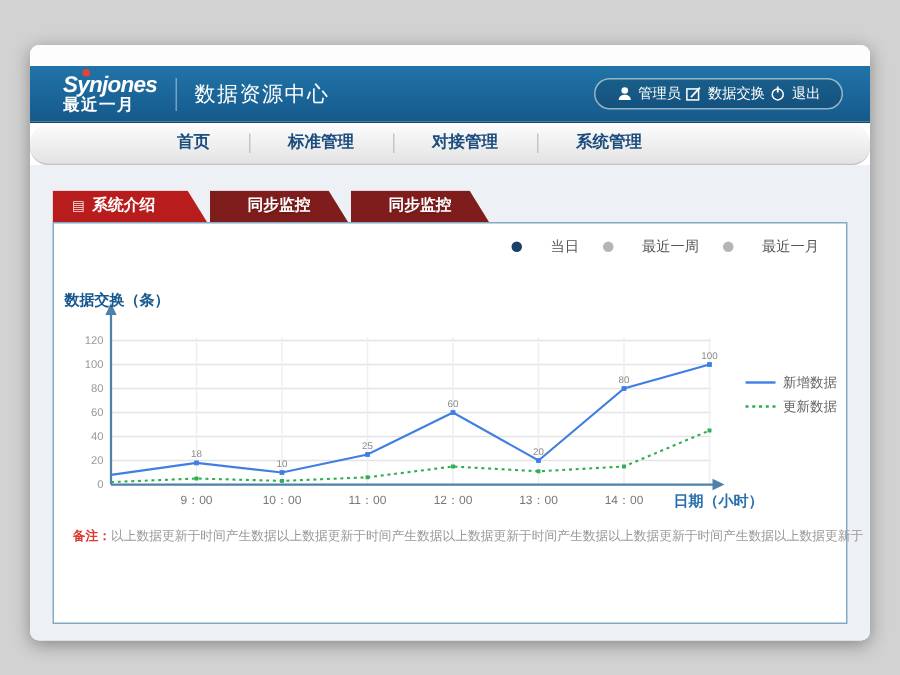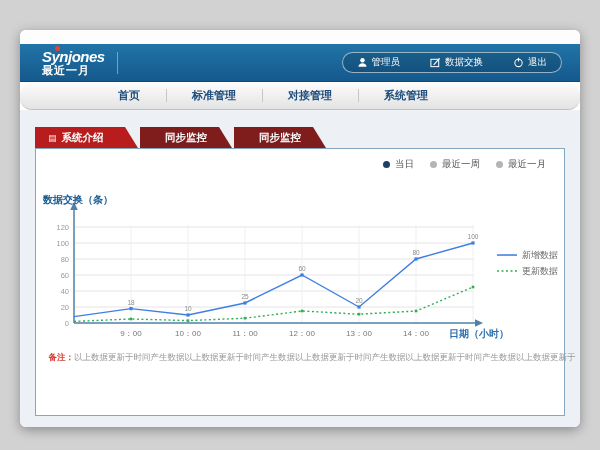--- a/index.html
+++ b/index.html
@@ -22,21 +22,21 @@
     display:flex;align-items:center;padding-left:22px;
     border-bottom:1px solid #114a75;position:relative;
   }
   .logo{position:relative;color:#fff;line-height:1;flex:0 0 auto;}
   .logo-main{font-size:15px;font-weight:bold;font-style:italic;letter-spacing:-.5px;display:block;}
   .logo-sub{font-size:11px;font-weight:bold;letter-spacing:1px;display:block;margin-top:1px;}
   .logo-dot{position:absolute;left:13px;top:-3px;width:5px;height:5px;border-radius:50%;background:#e8432e;}
   .header-divider{width:1px;height:22px;background:rgba(255,255,255,.4);margin:0 12px;}
   .app-title{color:#fff;font-size:14px;letter-spacing:1px;}
   .user-pill{
-    margin-left:auto;margin-right:18px;display:flex;align-items:flex-start;gap:30px;
+    margin-left:auto;margin-right:18px;display:flex;align-items:flex-start;gap:3px;
     border:1px solid rgba(255,255,255,.55);background:rgba(0,0,0,.14);
     border-radius:13px;padding:3px 14px;
   }
   .user-item{display:flex;align-items:center;gap:4px;color:#fff;font-size:9.5px;cursor:pointer;}
   .user-item svg{display:block;}
   
   .nav{
     height:27px;background:linear-gradient(#fdfdfd,#e3e3e3);
     border-bottom:1px solid #c2c2c2;display:flex;padding-left:72px;
     box-shadow:inset 0 1px 0 #fff;
@@ -59,21 +59,21 @@
   }
   .tab.active{background:#b91c1c;width:103px;padding-left:13px;box-sizing:border-box;}
   .tab.inactive{background:#7f1d1d;width:92px;text-align:center;margin-left:2px;text-shadow:0 1px 1px rgba(0,0,0,.15);}
   .tab .tab-icon{font-size:9px;margin-right:5px;opacity:.9;}
   .panel{
     margin:0 15px;height:268px;background:#fff;border:1px solid #84a8c2;
     box-sizing:border-box;position:relative;
   }
   
   .filter-row{position:absolute;top:9px;right:18px;display:flex;gap:16px;align-items:center;}
-  .filter-option{display:flex;align-items:center;gap:5px;cursor:pointer;}
+  .filter-option{display:flex;align-items:center;gap:19px;cursor:pointer;}
   .radio-dot{width:7px;height:7px;border-radius:50%;background:#b5b5b5;}
   .filter-option.selected .radio-dot{background:#1c3f69;}
   .filter-option span.lbl{font-size:9.5px;color:#555;}
   
   #chart{position:absolute;left:0;top:18px;}
   #chart text{font-family:"Liberation Sans","DejaVu Sans",sans-serif;}
   
   .note{
     position:absolute;left:12px;top:203px;width:100%;text-align:center;
     font-size:8.5px;color:#999;white-space:nowrap;
@@ -86,20 +86,21 @@
 <div class="window">
   <div class="window-top-strip"></div>
 
   <div class="header">
     <div class="logo">
       <span class="logo-dot"></span>
       <span class="logo-main">Synjones</span>
       <span class="logo-sub">最近一月</span>
     </div>
     <div class="header-divider"></div>
+    <div class="app-title">数据资源中心</div>
     <div class="user-pill">
       <div class="user-item">
         <svg width="11" height="11" viewBox="0 0 12 12">
           <circle cx="6" cy="3.6" r="2.4" fill="#fff"></circle>
           <path d="M1.6 10.6c0-2.4 2-3.8 4.4-3.8s4.4 1.4 4.4 3.8z" fill="#fff"></path>
         </svg>
         <span>管理员</span>
       </div>
       <div class="user-item">
         <svg width="11" height="11" viewBox="0 0 12 12">

